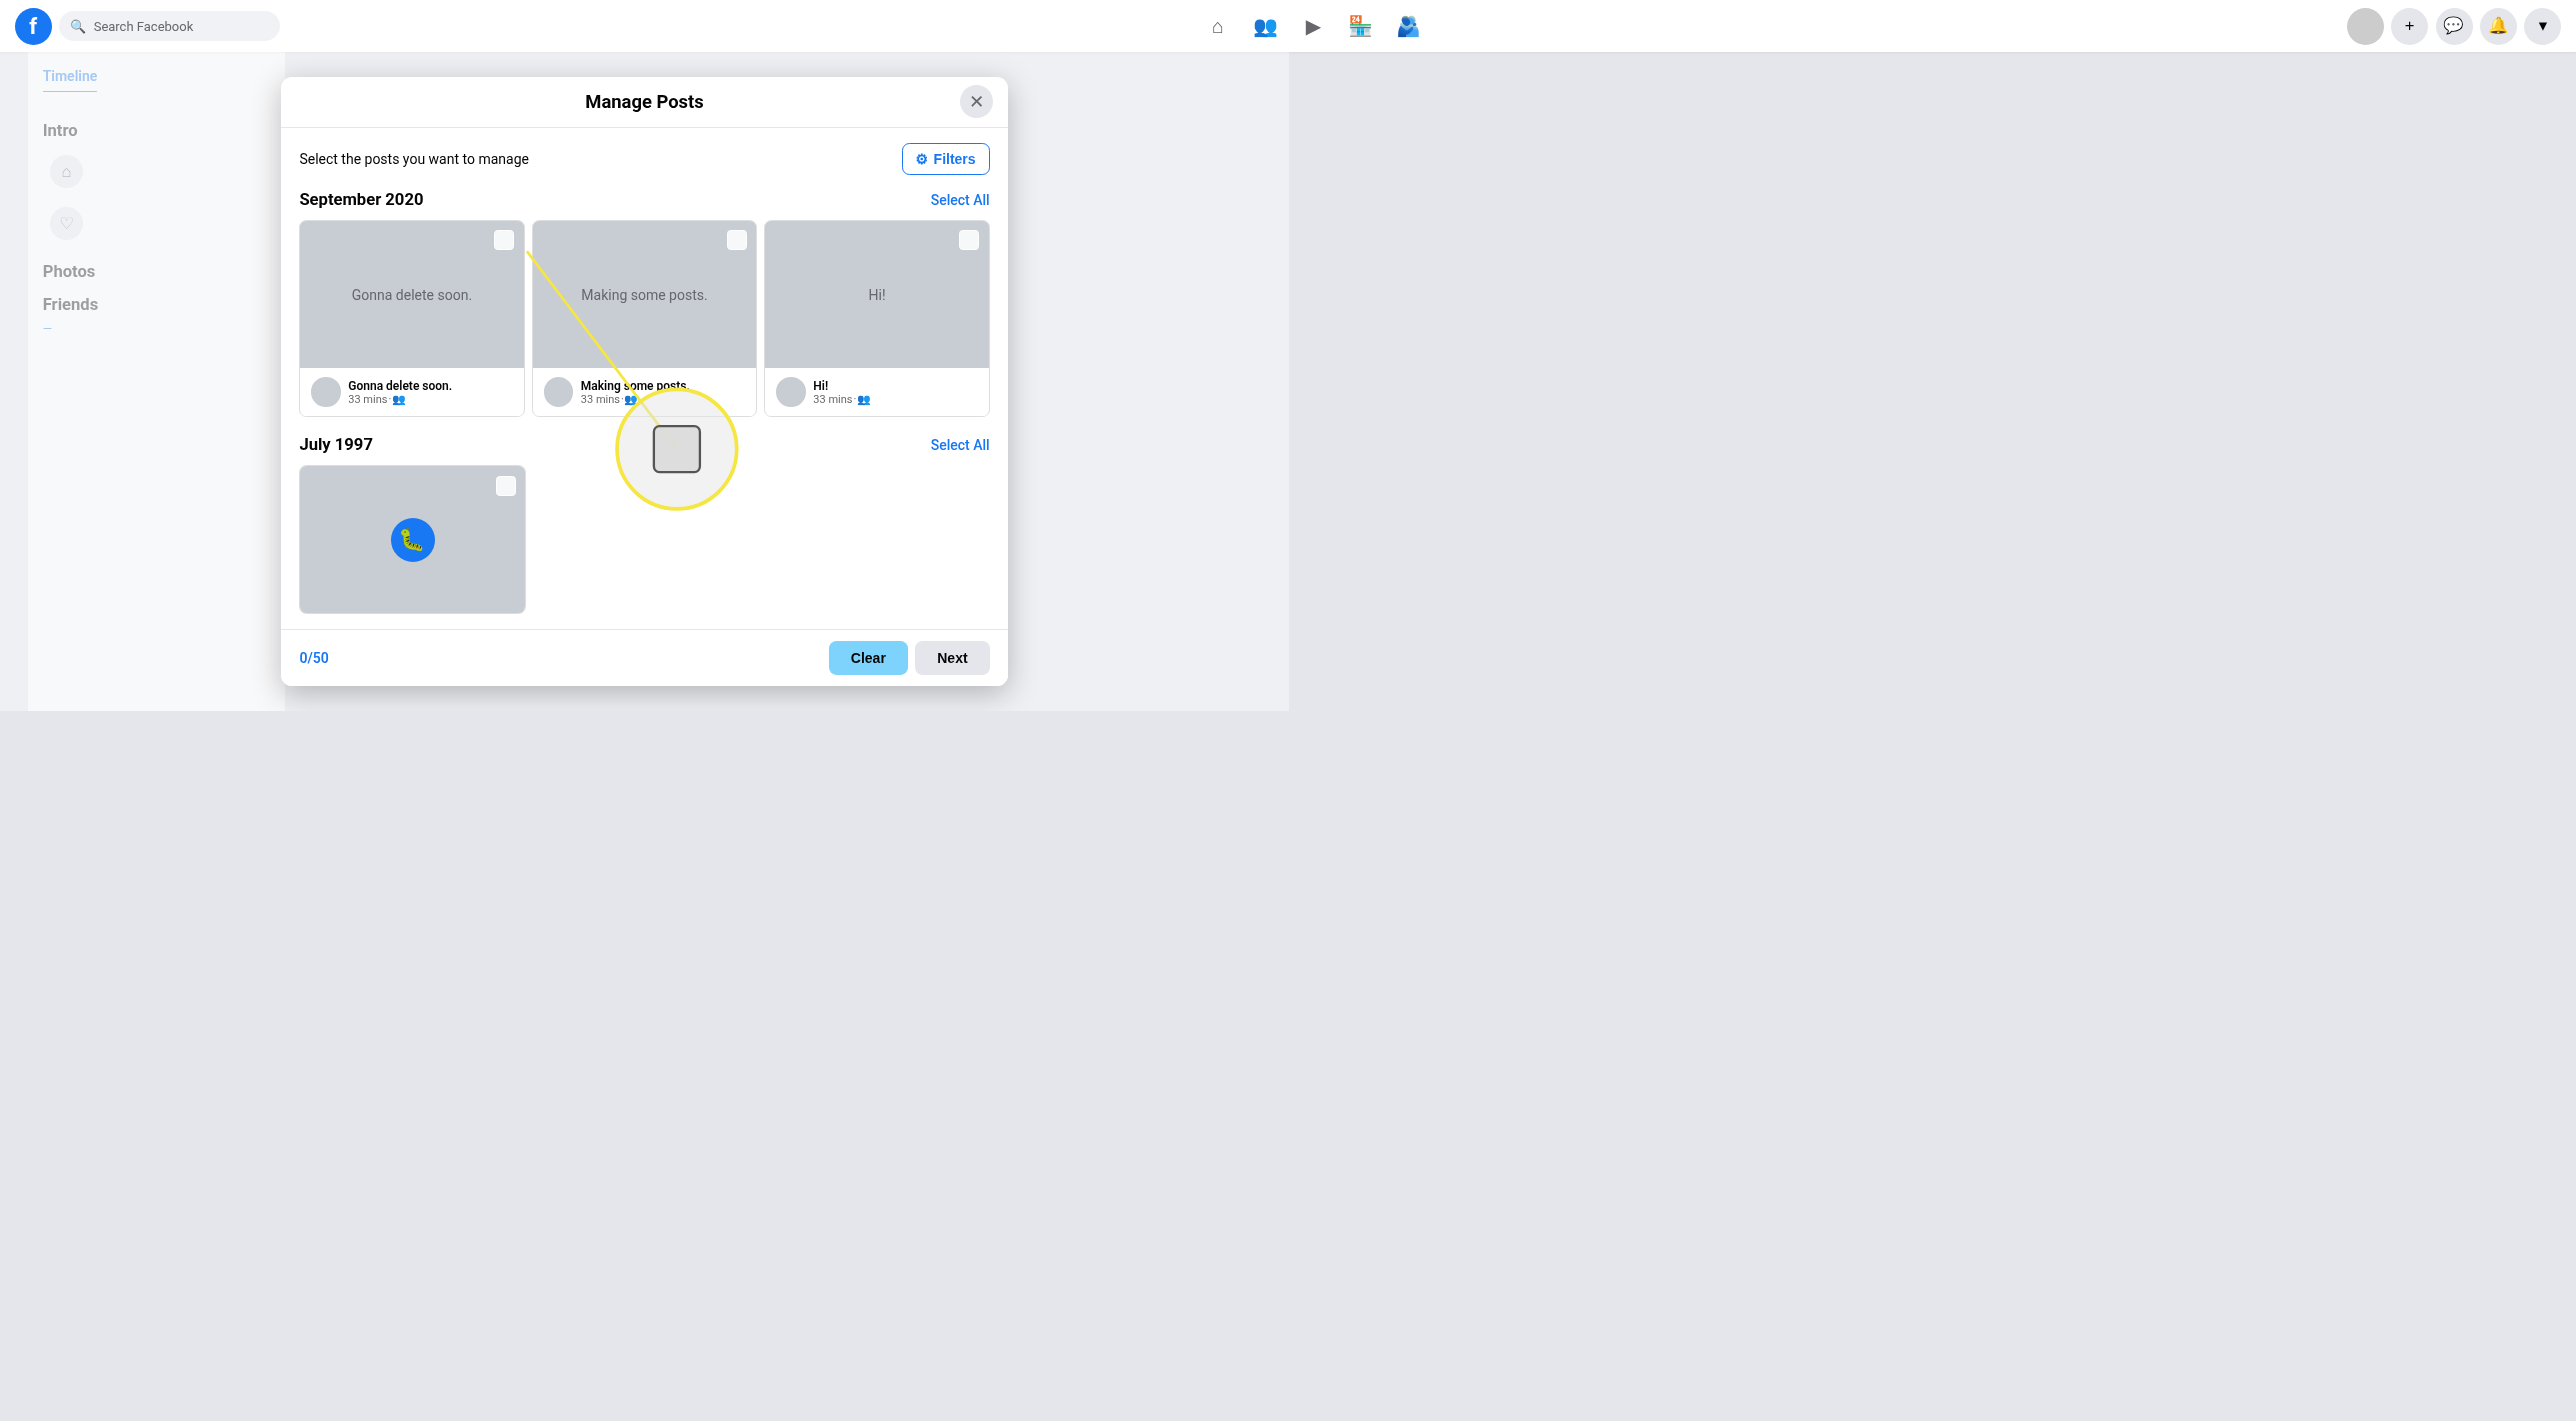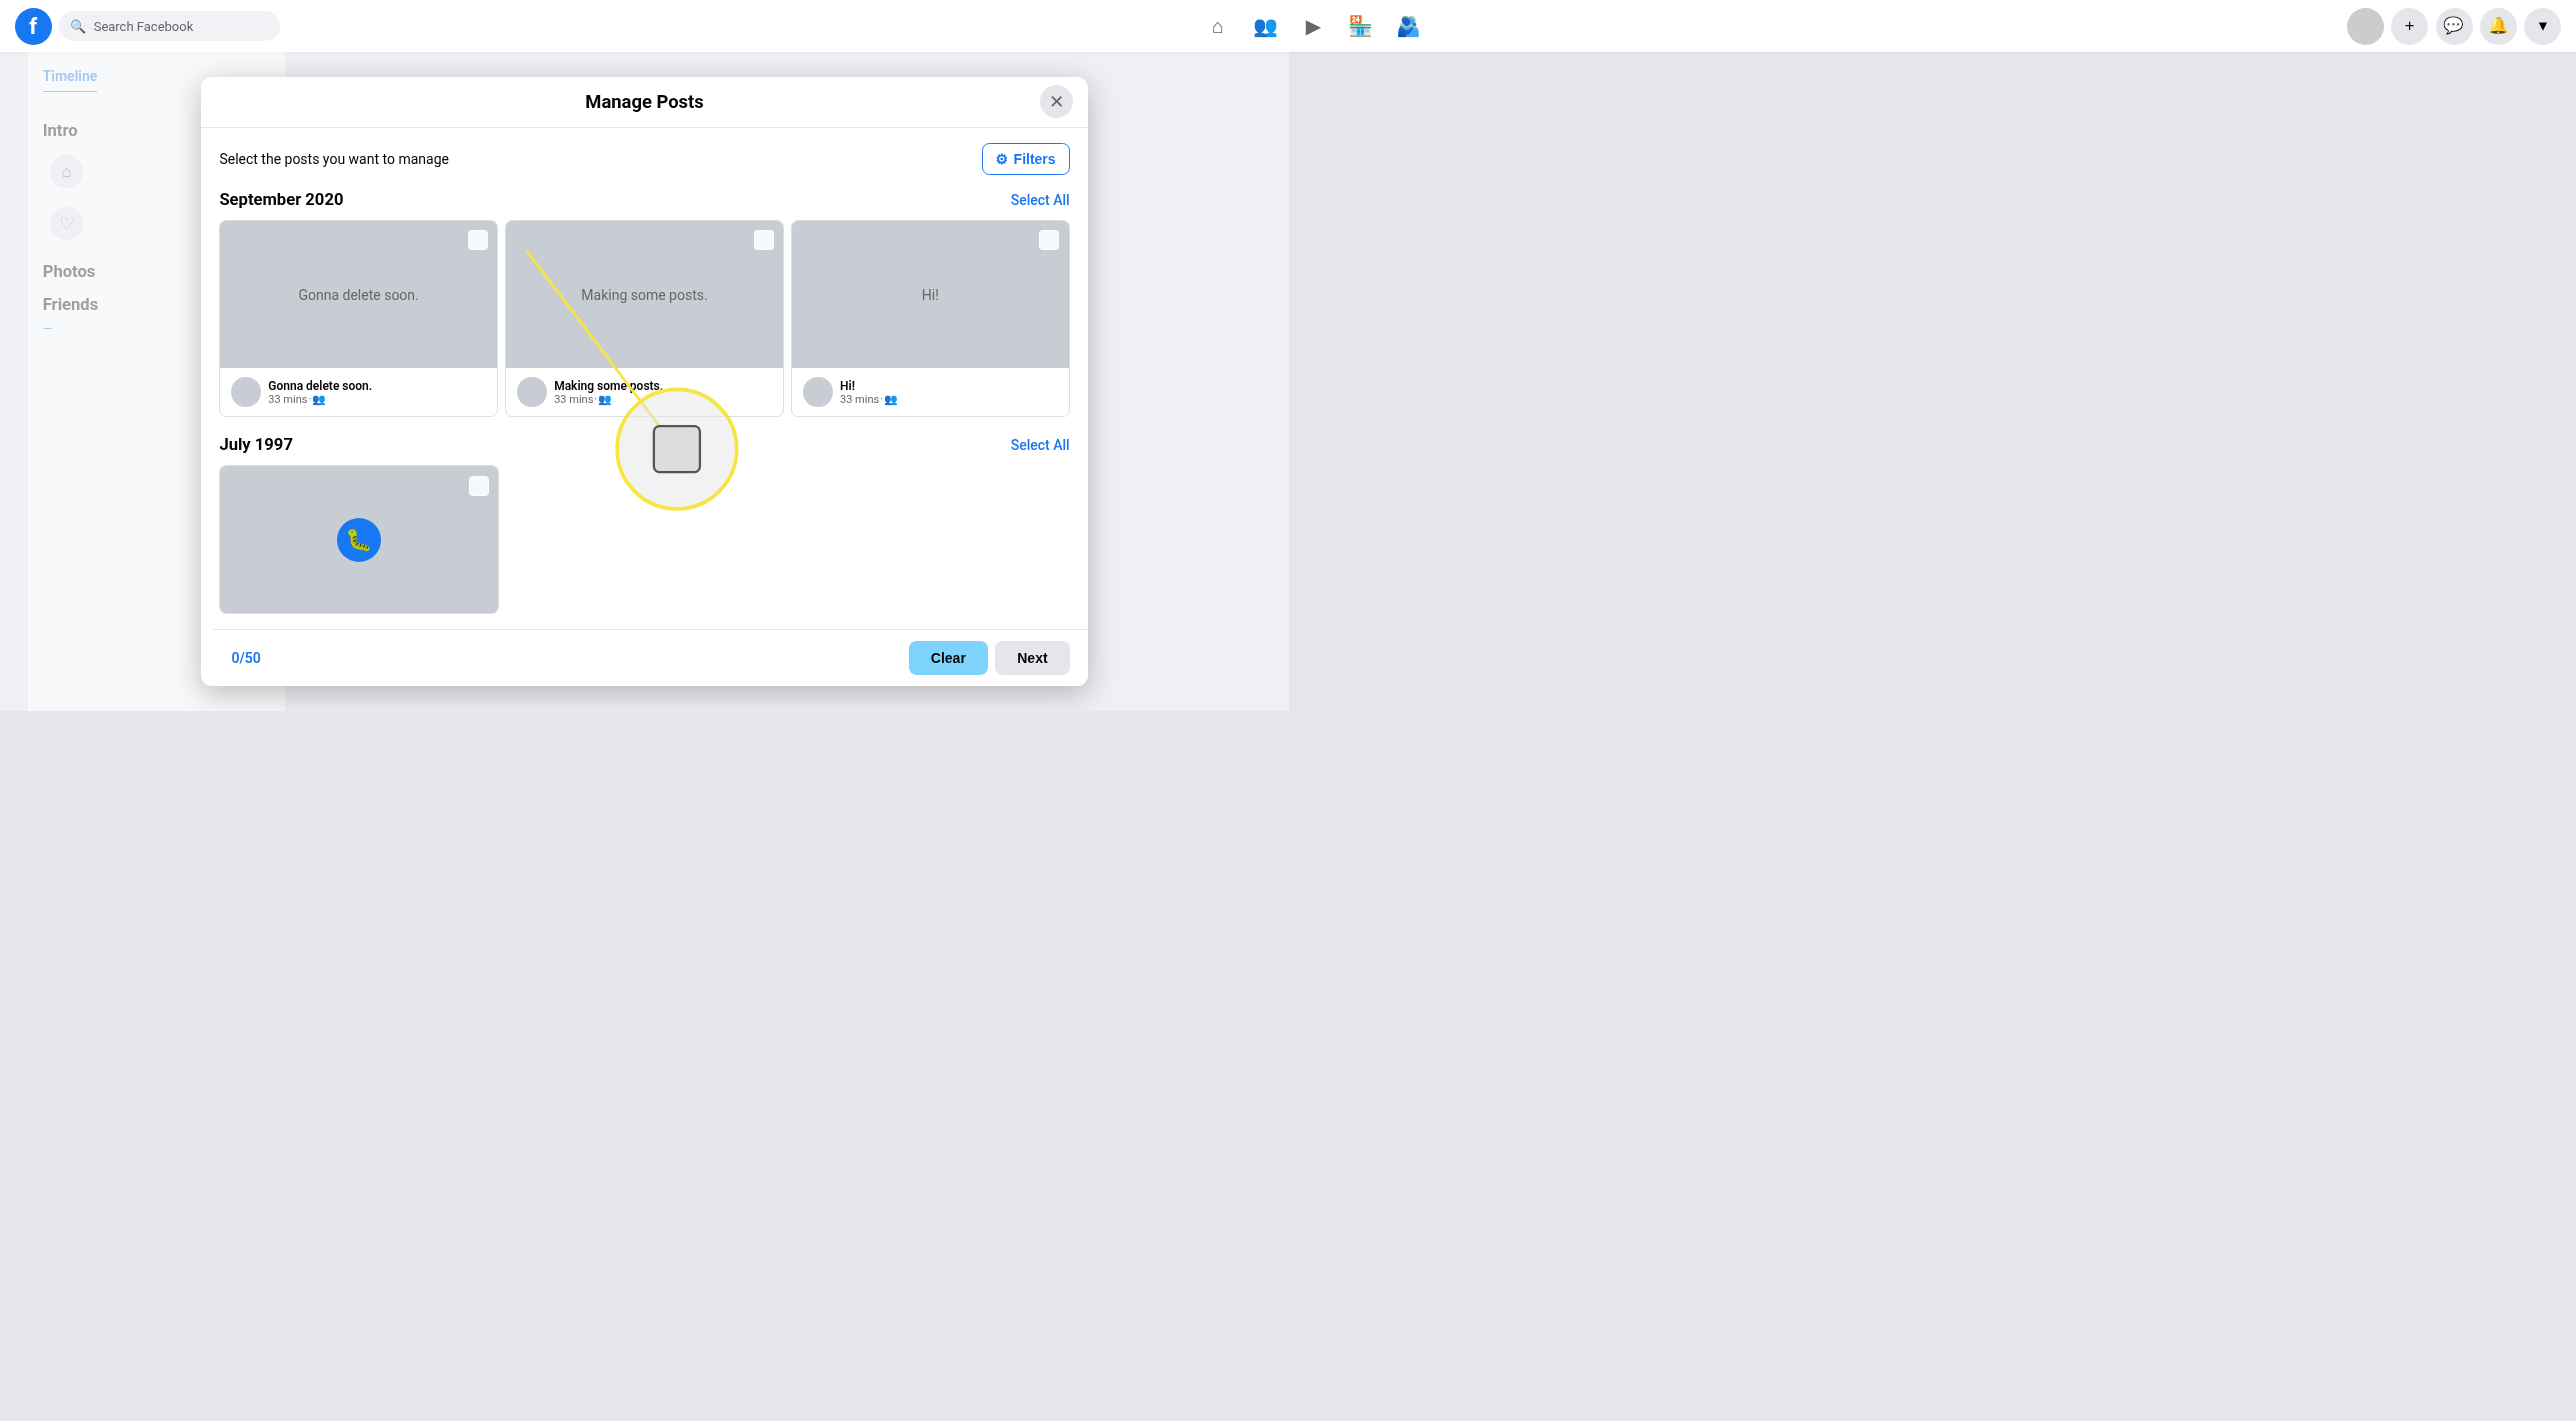--- a/index.html
+++ b/index.html
@@ -138,21 +138,21 @@
       display: flex;
       align-items: center;
       justify-content: center;
       z-index: 100;
     }
 
     
     .modal {
       background: #fff;
       border-radius: 11px;
-      width: 887px;
+      width: 727px;
       max-height: 626px;
       box-shadow: 0 7.4px 29.5px rgba(0,0,0,0.25);
       display: flex;
       flex-direction: column;
       overflow: hidden;
     }
     .modal-header {
       display: flex;
       align-items: center;
       justify-content: center;
@@ -311,21 +311,20 @@
     }
 
     
     .modal-footer {
       display: flex;
       align-items: center;
       justify-content: space-between;
       padding: 11px 18.4px;
       border-top: 0.9px solid #e4e6eb;
       background: #fff;
-      margin-left: 12px;
     }
     .post-count {
       font-size: 14px;
       font-weight: 600;
       color: #1877f2;
     }
     .footer-btns { display: flex; gap: 7.4px; }
     .btn-secondary {
       padding: 9.2px 22px;
       border-radius: 7.4px;

